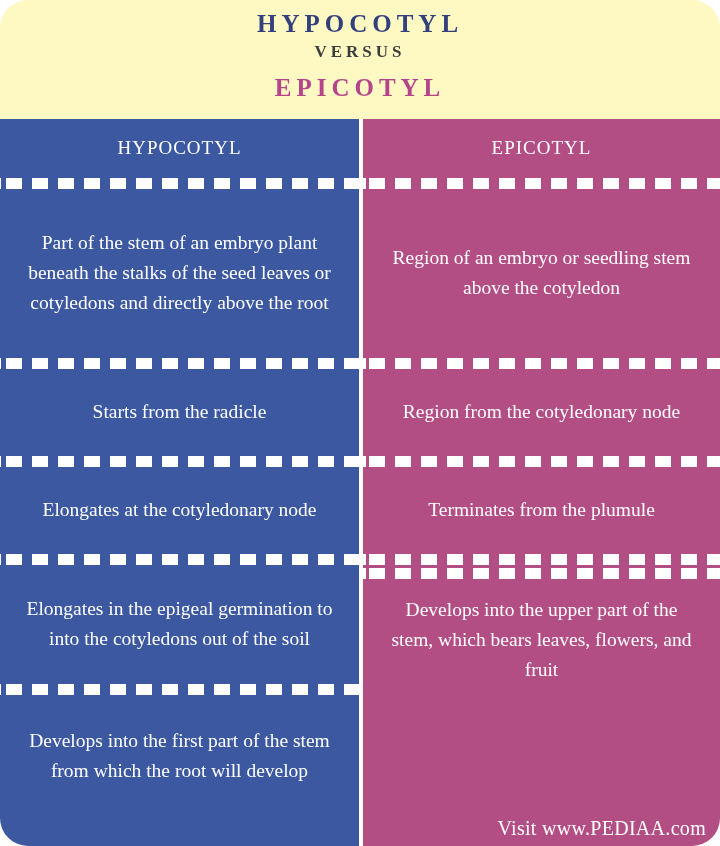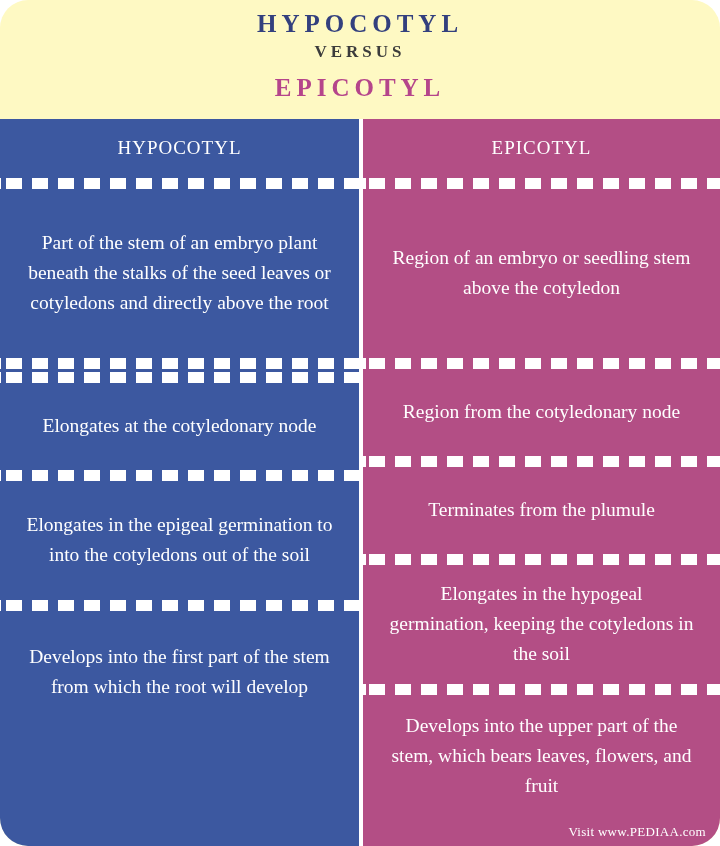--- a/index.html
+++ b/index.html
@@ -121,21 +121,21 @@
   .r1 { height: 84px; }
   .r2 { height: 84px; }
   .r3 { height: 116px; }
   .r4 { height: 120px; }
 
   .footer {
     position: absolute;
     right: 14px;
     bottom: 6px;
     color: #ffffff;
-    font-size: 13px;
+    font-size: 20px;
     font-family: "Liberation Serif", serif;
     letter-spacing: 0.3px;
   }
 </style>
 </head>
 <body>
 
 <div id="page">
 
   <div class="title-block">
@@ -148,20 +148,21 @@
 
     <div class="col col-left">
       <div class="col-head">HYPOCOTYL</div>
       <div class="sep">
           <div class="dashes"></div>
         </div>
       <div class="cell r0">Part of the stem of an embryo plant beneath the stalks of the seed leaves or cotyledons and directly above the root</div>
       <div class="sep">
           <div class="dashes"></div>
         </div>
+      <div class="cell r1">Starts from the radicle</div>
       <div class="sep">
           <div class="dashes"></div>
         </div>
       <div class="cell r2">Elongates at the cotyledonary node</div>
       <div class="sep">
           <div class="dashes"></div>
         </div>
       <div class="cell r3">Elongates in the epigeal germination to into the cotyledons out of the soil</div>
       <div class="sep">
           <div class="dashes"></div>
@@ -181,21 +182,20 @@
           <div class="dashes"></div>
         </div>
       <div class="cell r1">Region from the cotyledonary node</div>
       <div class="sep">
           <div class="dashes"></div>
         </div>
       <div class="cell r2">Terminates from the plumule</div>
       <div class="sep">
           <div class="dashes"></div>
         </div>
-      <div class="cell r3">Elongates in the hypogeal germination, keeping the cotyledons in the soil</div>
       <div class="sep">
           <div class="dashes"></div>
         </div>
       <div class="cell r4">Develops into the upper part of the stem, which bears leaves, flowers, and fruit</div>
       <div class="footer">Visit www.PEDIAA.com</div>
     </div>
 
   </div>
 </div>
 

